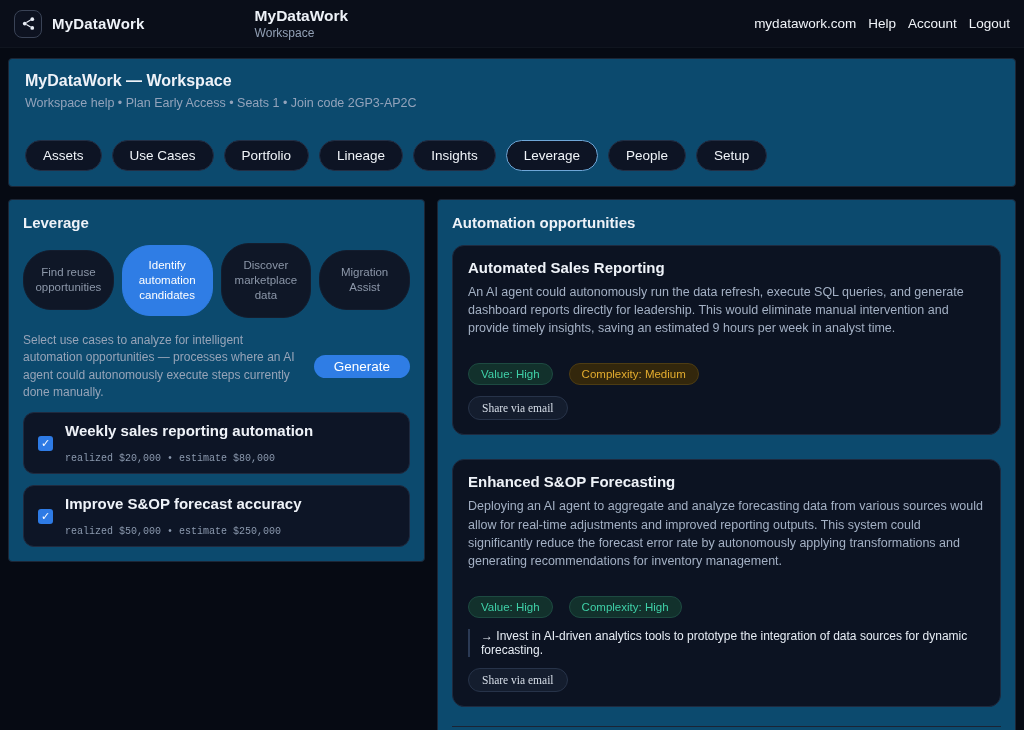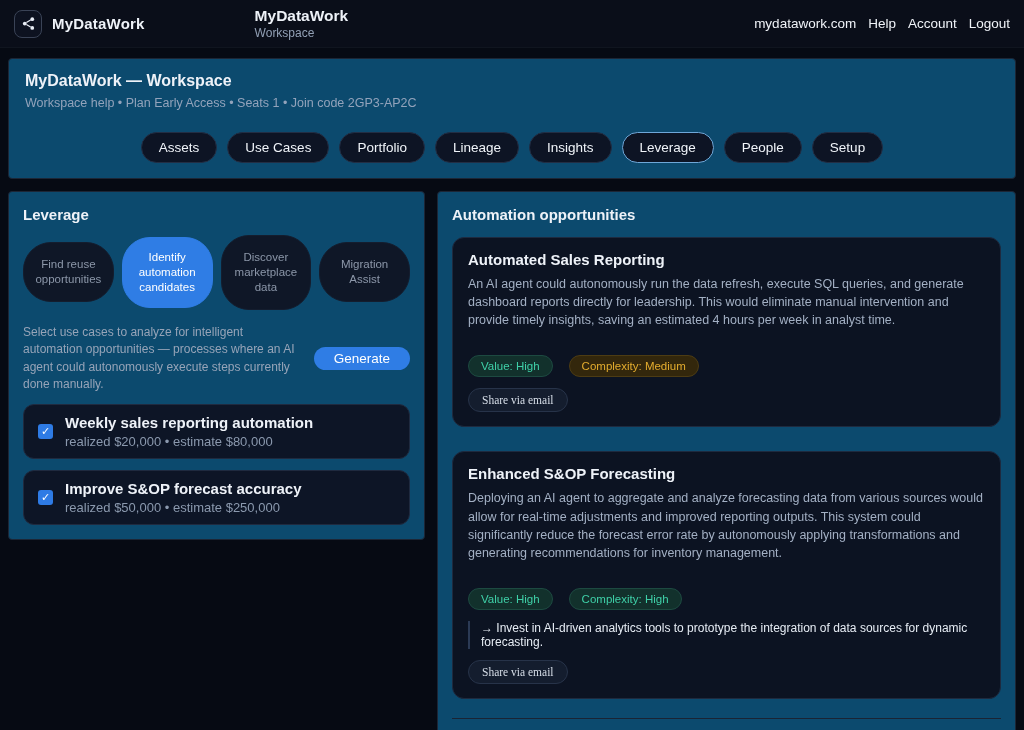--- a/index.html
+++ b/index.html
@@ -41,21 +41,21 @@
   
   .page { padding: 10px 8px 8px 8px; }
   .panel {
     background: #0c4a6e;
     border: 1px solid #1c2636;
     border-radius: 4px;
   }
   .workspace-bar { padding: 13px 16px 15px 16px; }
   .ws-title { font-size: 16px; font-weight: bold; }
   .ws-meta { font-size: 12.5px; color: #93a3bb; margin-top: 6px; }
-  .tab-row { display: flex; gap: 10px; margin-top: 22px; justify-content: center; }
+  .tab-row { display: flex; gap: 10px; margin-top: 30px; }
   .tab {
     padding: 7px 17px;
     border-radius: 999px;
     background: #0d1424;
     border: 1px solid #222e44;
     font-size: 13.5px;
     color: #f0f4f9;
     cursor: pointer;
     white-space: nowrap;
   }
@@ -118,21 +118,21 @@
     border-radius: 3px;
     background: #2e7be5;
     color: #fff;
     font-size: 11px;
     line-height: 15px;
     text-align: center;
     flex: 0 0 auto;
     cursor: pointer;
   }
   .uc-title { font-size: 15px; font-weight: bold; }
-  .uc-meta { font-size: 13px; color: #8b99ae; margin-top: 3px; }
+  .uc-meta { font-size: 10px; color: #8b99ae; margin-top: 14px; font-family: Liberation Mono, monospace; }
 
   
   .opp-card {
     margin-top: 14px;
     background: #0c1322;
     border: 1px solid #1e2a3f;
     border-radius: 12px;
     padding: 13px 15px 14px 15px;
   }
   .opp-card + .opp-card { margin-top: 24px; }
@@ -246,21 +246,21 @@
           <div class="uc-meta">realized $50,000 • estimate $250,000</div>
         </div>
       </div>
     </section>
 
     <section class="panel right-panel">
       <h2 class="panel-heading">Automation opportunities</h2>
 
       <article class="opp-card">
         <h3 class="opp-title">Automated Sales Reporting</h3>
-        <p class="opp-desc">An AI agent could autonomously run the data refresh, execute SQL queries, and generate dashboard reports directly for leadership. This would eliminate manual intervention and provide timely insights, saving an estimated 4 hours per week in analyst time.</p>
+        <p class="opp-desc">An AI agent could autonomously run the data refresh, execute SQL queries, and generate dashboard reports directly for leadership. This would eliminate manual intervention and provide timely insights, saving an estimated 9 hours per week in analyst time.</p>
         <div class="badge-row">
           <span class="badge badge-teal">Value: High</span>
           <span class="badge badge-amber">Complexity: Medium</span>
         </div>
         <button class="share-btn">Share via email</button>
       </article>
 
       <article class="opp-card">
         <h3 class="opp-title">Enhanced S&amp;OP Forecasting</h3>
         <p class="opp-desc">Deploying an AI agent to aggregate and analyze forecasting data from various sources would allow for real-time adjustments and improved reporting outputs. This system could significantly reduce the forecast error rate by autonomously applying transformations and generating recommendations for inventory management.</p>

